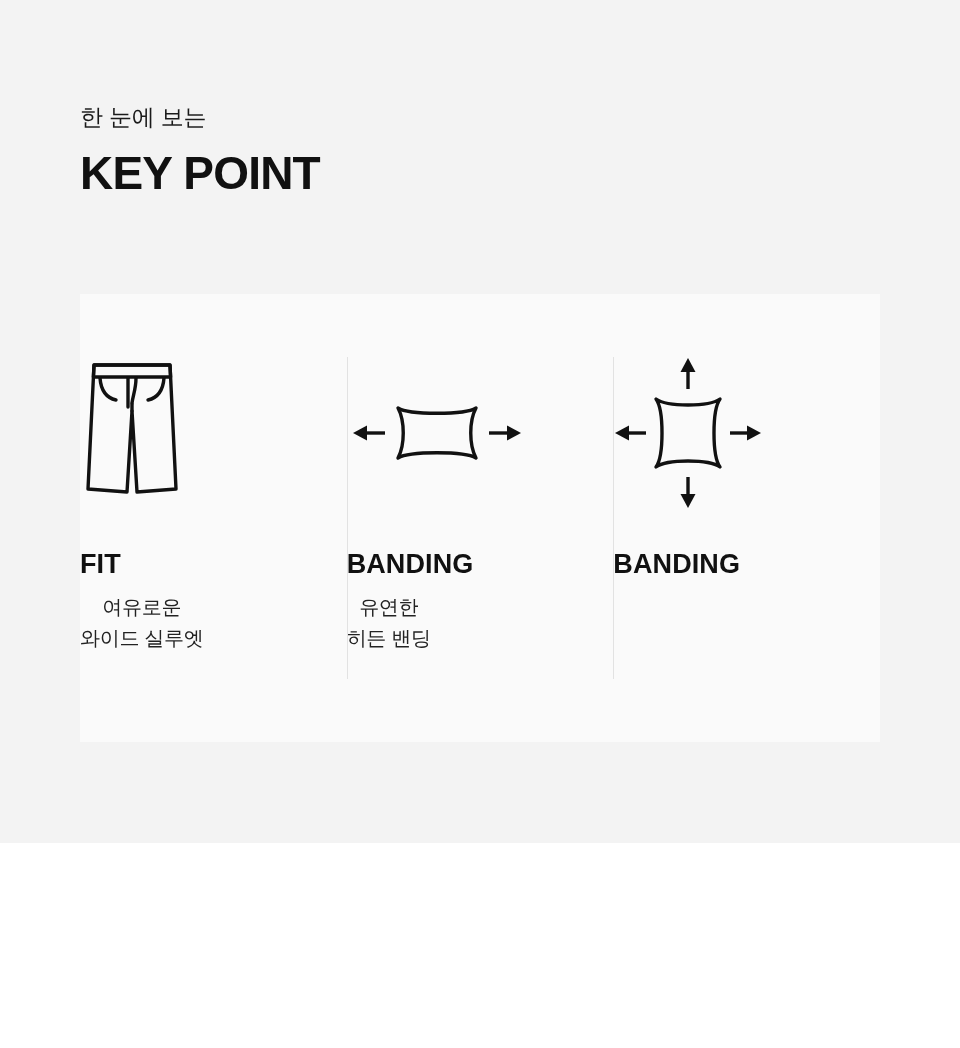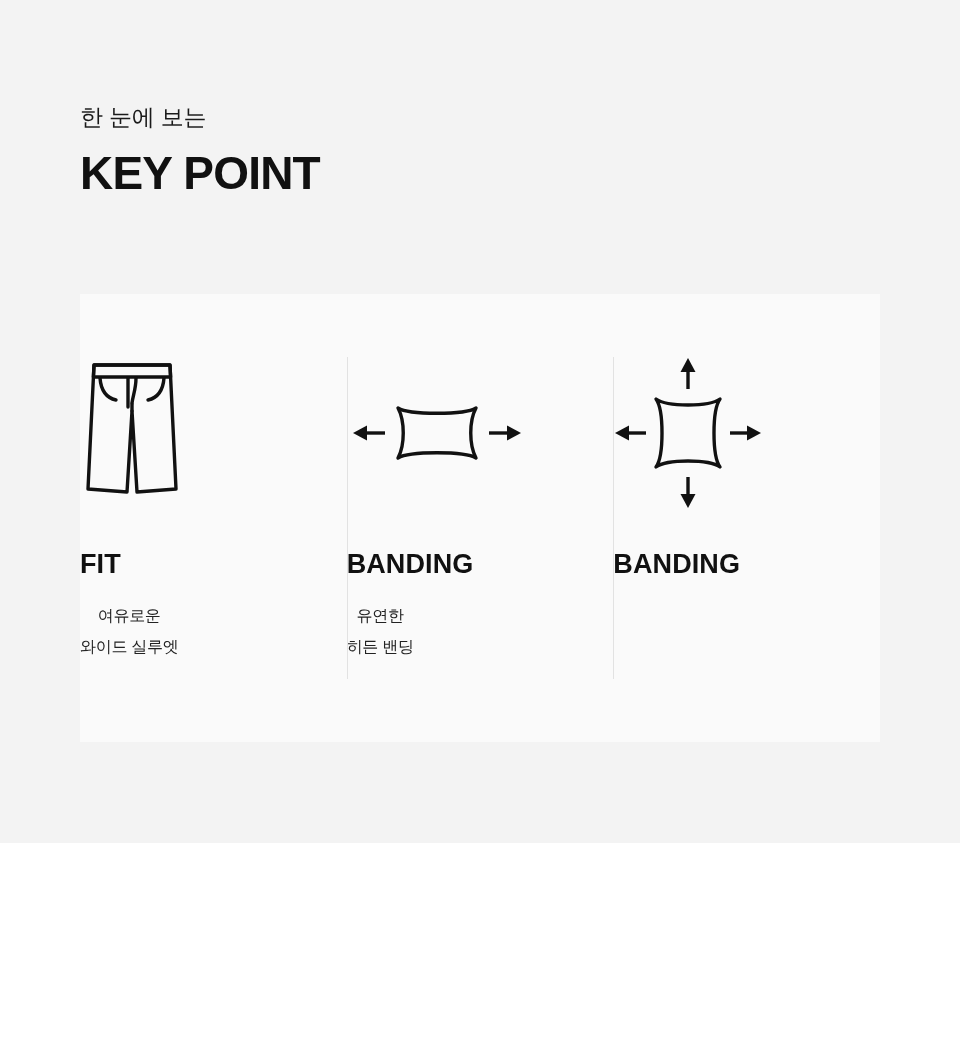--- a/index.html
+++ b/index.html
@@ -87,22 +87,22 @@
   }
   .kp-title {
     font-size: 27px;
     font-weight: 700;
     color: #111111;
     letter-spacing: 0.1px;
     line-height: 32px;
     margin-top: 20px;
   }
   .kp-desc {
-    margin-top: 20px;
-    font-size: 16px;
+    margin-top: 12px;
+    font-size: 20px;
     line-height: 31px;
     font-weight: 400;
     color: #222222;
     text-align: center;
     letter-spacing: -0.3px;
   }
   .kp-desc span { display: block; }
 </style>
 </head>
 <body>

